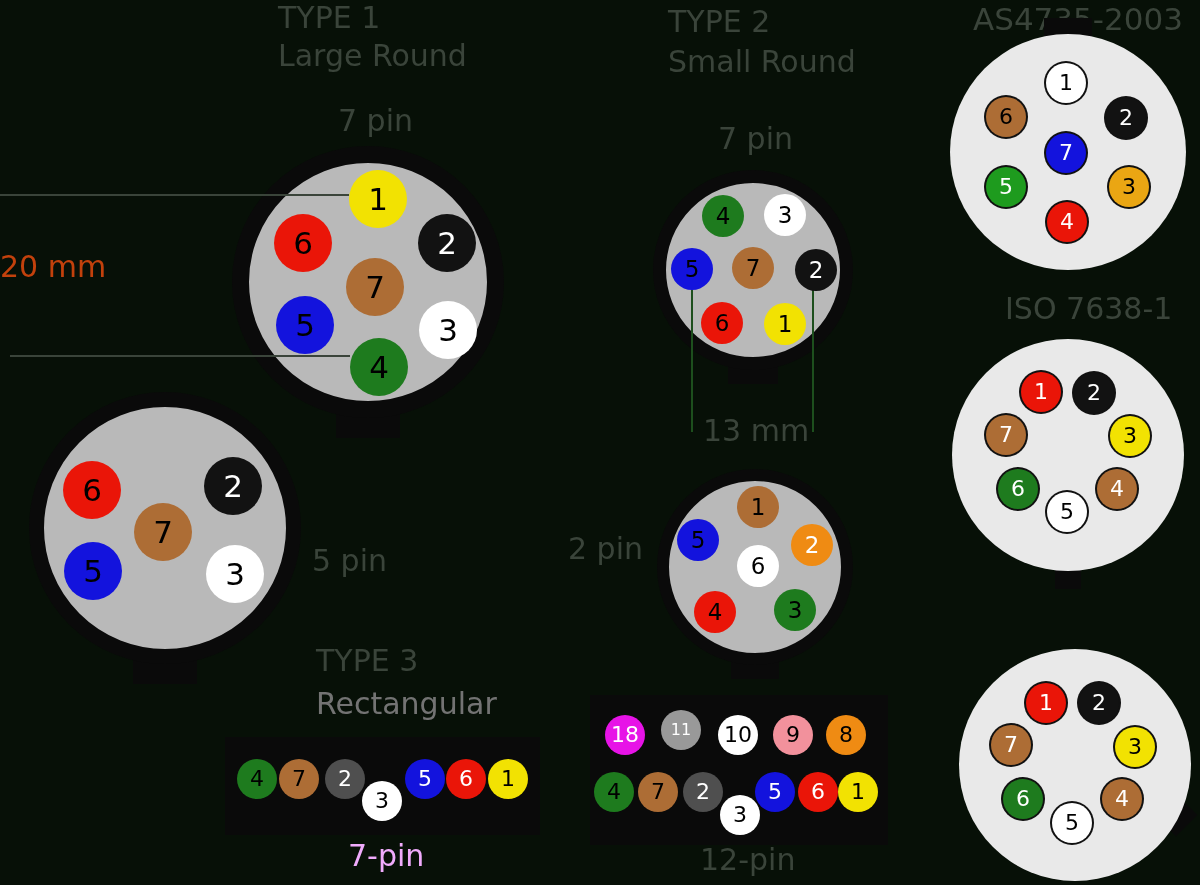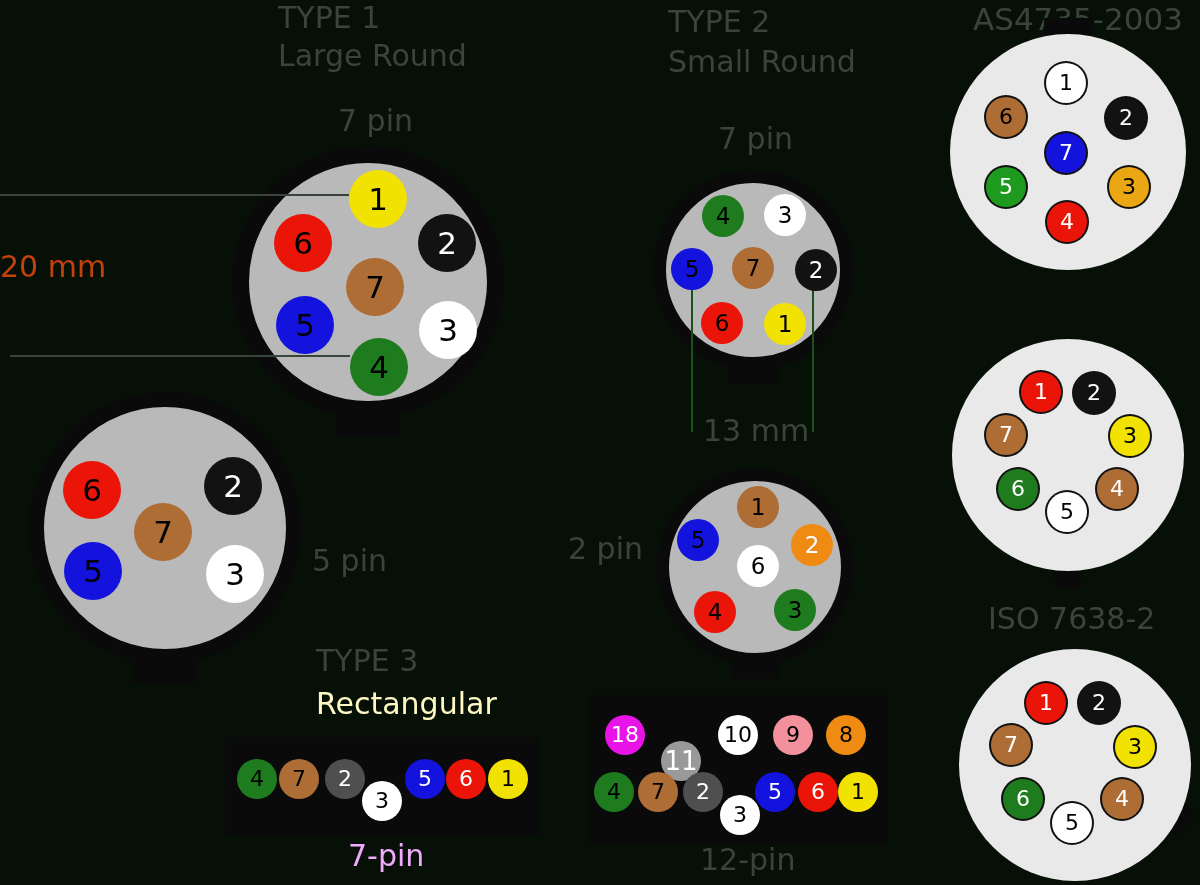--- a/index.html
+++ b/index.html
@@ -19,25 +19,25 @@
     <div class="lbl" style="left: 278px; top: 38px; font-size: 30px; color: rgb(58, 68, 58);">Large Round</div>
     <div class="lbl" style="left: 338px; top: 103px; font-size: 30px; color: rgb(58, 68, 58);">7 pin</div>
     <div class="lbl" style="left: 0px; top: 249px; font-size: 30px; color: #c2410c;">20 mm</div>
     <div class="lbl" style="left: 312px; top: 543px; font-size: 30px; color: rgb(58, 68, 58); text-align: center;">5 pin</div>
     <div class="lbl" style="left: 668px; top: 4px; font-size: 30px; color: rgb(58, 68, 58);">TYPE 2</div>
     <div class="lbl" style="left: 668px; top: 44px; font-size: 30px; color: rgb(58, 68, 58);">Small Round</div>
     <div class="lbl" style="left: 718px; top: 121px; font-size: 30px; color: rgb(58, 68, 58);">7 pin</div>
     <div class="lbl" style="left: 703px; top: 413px; font-size: 30px; color: rgb(58, 68, 58);">13 mm</div>
     <div class="lbl" style="left: 568px; top: 531px; font-size: 30px; color: rgb(58, 68, 58);">2 pin</div>
     <div class="lbl" style="left: 316px; top: 643px; font-size: 30px; color: rgb(58, 68, 58);">TYPE 3</div>
-    <div class="lbl" style="left: 316px; top: 686px; font-size: 30px; color: #fef9c3;">Rectangular</div>
+    <div class="lbl" style="left: 316px; top: 686px; font-size: 30px; color: #737373;">Rectangular</div>
     <div class="lbl" style="left: 348px; top: 838px; font-size: 30px; color: #f0abfc;">7-pin</div>
     <div class="lbl" style="left: 700px; top: 842px; font-size: 30px; color: rgb(58, 68, 58);">12-pin</div>
     <div class="lbl" style="left: 973px; top: 1px; font-size: 31px; color: rgb(58, 68, 58);">AS4735-2003</div>
-    <div class="lbl" style="left: 988px; top: 601px; font-size: 30px; color: rgb(58, 68, 58);">ISO 7638-2</div>
+    <div class="lbl" style="left: 1005px; top: 291px; font-size: 30px; color: rgb(58, 68, 58);">ISO 7638-1</div>
     <div class="mline" style="left: 0px; top: 194px; background: rgb(58, 68, 58); width: 349px; height: 2px;"></div>
     <div class="mline" style="left: 10px; top: 355px; background: rgb(58, 68, 58); width: 340px; height: 2px;"></div>
     <div class="mline" style="left: 691px; top: 270px; background: rgb(29, 79, 29); width: 2px; height: 162px;"></div>
     <div class="mline" style="left: 812px; top: 271px; background: rgb(29, 79, 29); width: 2px; height: 161px;"></div>
     <div class="tab" style="background: rgb(10, 10, 10); width: 64px; height: 26px; left: 336px; top: 412px;"></div>
     <div class="round-body" style="left: 232px; top: 146px; width: 238px; height: 238px; border-width: 17px; border-color: rgb(10, 10, 10); background: rgb(185, 185, 185);"></div>
     <div class="pin" style="left: 349px; top: 170px; width: 58px; height: 58px; background: rgb(242, 226, 2); color: rgb(0, 0, 0); font-size: 31px;">1</div>
     <div class="pin" style="left: 418px; top: 214px; width: 58px; height: 58px; background: rgb(18, 18, 18); color: rgb(255, 255, 255); font-size: 31px;">2</div>
     <div class="pin" style="left: 274px; top: 214px; width: 58px; height: 58px; background: rgb(234, 21, 8); color: rgb(0, 0, 0); font-size: 31px;">6</div>
     <div class="pin" style="left: 346px; top: 258px; width: 58px; height: 58px; background: rgb(173, 109, 53); color: rgb(0, 0, 0); font-size: 31px;">7</div>
@@ -71,21 +71,21 @@
     <div class="rect-body" style="left: 225px; top: 737px; width: 315px; height: 98px; background: rgb(10, 10, 10);"></div>
     <div class="pin" style="left: 237px; top: 759px; width: 40px; height: 40px; background: rgb(30, 123, 30); color: rgb(0, 0, 0); font-size: 22px;">4</div>
     <div class="pin" style="left: 279px; top: 759px; width: 40px; height: 40px; background: rgb(173, 109, 53); color: rgb(0, 0, 0); font-size: 22px;">7</div>
     <div class="pin" style="left: 325px; top: 759px; width: 40px; height: 40px; background: rgb(79, 79, 79); color: rgb(255, 255, 255); font-size: 22px;">2</div>
     <div class="pin" style="left: 362px; top: 781px; width: 40px; height: 40px; background: rgb(255, 255, 255); color: rgb(0, 0, 0); font-size: 22px;">3</div>
     <div class="pin" style="left: 405px; top: 759px; width: 40px; height: 40px; background: rgb(19, 19, 221); color: rgb(255, 255, 255); font-size: 22px;">5</div>
     <div class="pin" style="left: 446px; top: 759px; width: 40px; height: 40px; background: rgb(234, 21, 8); color: rgb(255, 255, 255); font-size: 22px;">6</div>
     <div class="pin" style="left: 488px; top: 759px; width: 40px; height: 40px; background: rgb(242, 226, 2); color: rgb(0, 0, 0); font-size: 22px;">1</div>
     <div class="rect-body" style="left: 590px; top: 695px; width: 298px; height: 150px; background: rgb(10, 10, 10);"></div>
     <div class="pin" style="left: 605px; top: 715px; width: 40px; height: 40px; background: rgb(231, 19, 231); color: rgb(255, 255, 255); font-size: 22px;">18</div>
-    <div class="pin" style="left: 661px; top: 741px; width: 40px; height: 40px; background: rgb(153, 153, 153); color: rgb(255, 255, 255); font-size: 26px;">11</div>
+    <div class="pin" style="left: 661px; top: 710px; width: 40px; height: 40px; background: rgb(153, 153, 153); color: rgb(255, 255, 255); font-size: 16px;">11</div>
     <div class="pin" style="left: 718px; top: 715px; width: 40px; height: 40px; background: rgb(255, 255, 255); color: rgb(0, 0, 0); font-size: 22px;">10</div>
     <div class="pin" style="left: 773px; top: 715px; width: 40px; height: 40px; background: rgb(242, 145, 156); color: rgb(0, 0, 0); font-size: 22px;">9</div>
     <div class="pin" style="left: 826px; top: 715px; width: 40px; height: 40px; background: rgb(239, 139, 19); color: rgb(0, 0, 0); font-size: 22px;">8</div>
     <div class="pin" style="left: 594px; top: 772px; width: 40px; height: 40px; background: rgb(30, 123, 30); color: rgb(0, 0, 0); font-size: 22px;">4</div>
     <div class="pin" style="left: 638px; top: 772px; width: 40px; height: 40px; background: rgb(173, 109, 53); color: rgb(0, 0, 0); font-size: 22px;">7</div>
     <div class="pin" style="left: 683px; top: 772px; width: 40px; height: 40px; background: rgb(79, 79, 79); color: rgb(255, 255, 255); font-size: 22px;">2</div>
     <div class="pin" style="left: 720px; top: 795px; width: 40px; height: 40px; background: rgb(255, 255, 255); color: rgb(0, 0, 0); font-size: 22px;">3</div>
     <div class="pin" style="left: 755px; top: 772px; width: 40px; height: 40px; background: rgb(19, 19, 221); color: rgb(255, 255, 255); font-size: 22px;">5</div>
     <div class="pin" style="left: 798px; top: 772px; width: 40px; height: 40px; background: rgb(234, 21, 8); color: rgb(255, 255, 255); font-size: 22px;">6</div>
     <div class="pin" style="left: 838px; top: 772px; width: 40px; height: 40px; background: rgb(242, 226, 2); color: rgb(0, 0, 0); font-size: 22px;">1</div>

